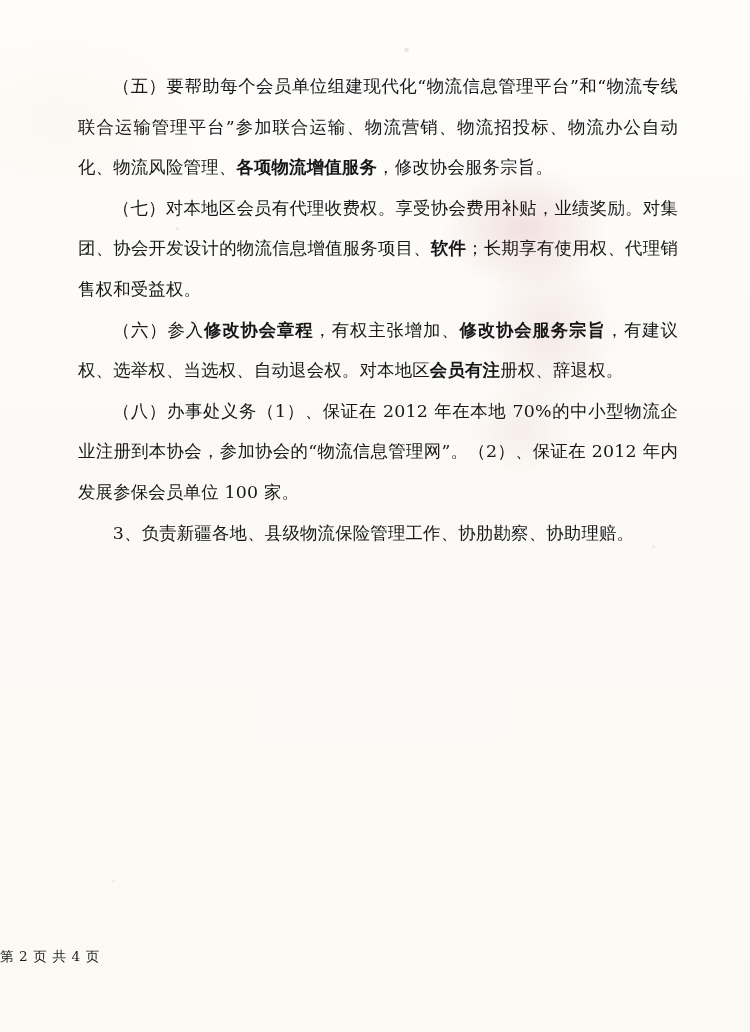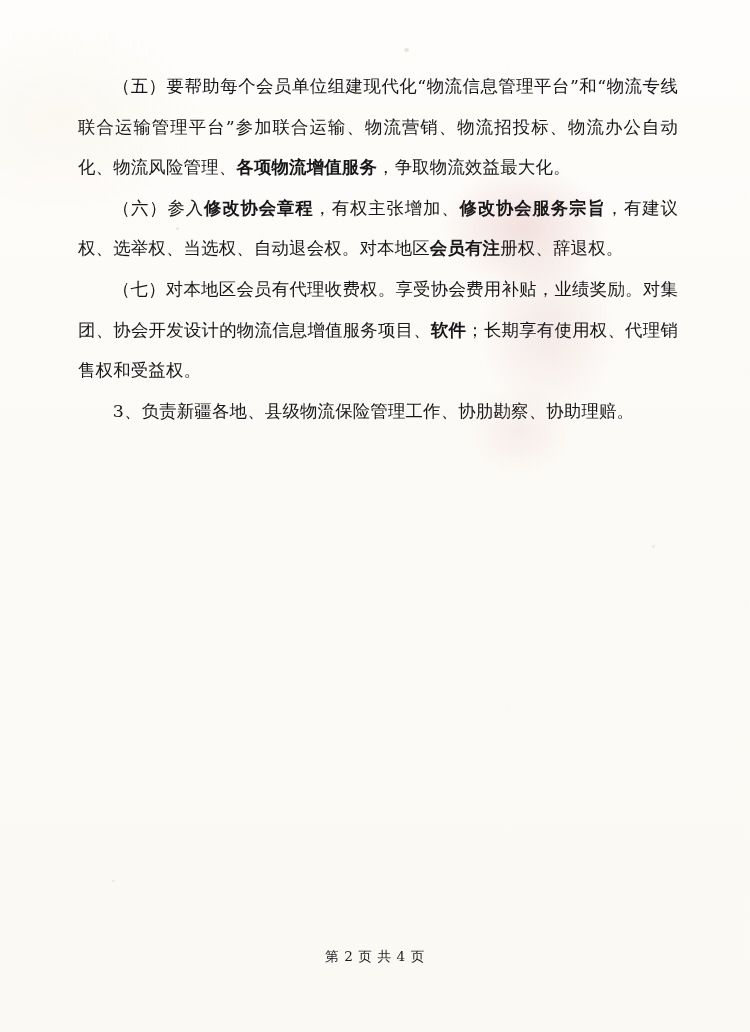--- a/index.html
+++ b/index.html
@@ -65,41 +65,41 @@
 
   b, .bold {
     font-weight: 700;
   }
 
   .footer {
     position: absolute;
     left: 0;
     right: 0;
     top: 948px;
-    text-align: center;
     font-size: 13.6px;
     color: #1d1d20;
     letter-spacing: 0.6px;
     font-family: "DejaVu Serif", "Liberation Serif", serif;
   }
 </style>
 </head>
 <body>
 
 <div class="paper-tint"></div>
 
 <div class="speck" style="left:404px;top:48px;width:5px;height:4px;opacity:.35;"></div>
 <div class="speck" style="left:176px;top:227px;width:3px;height:3px;opacity:.3;"></div>
 <div class="speck" style="left:652px;top:545px;width:3px;height:3px;opacity:.25;"></div>
 <div class="speck" style="left:112px;top:880px;width:3px;height:2px;opacity:.25;"></div>
 
 <div class="page">
 
   <div class="body-text">
-    <p class="para" id="p0"><span>（五）要帮助每个会员单位组建现代化“物流信息管理平台”和“物流专线联合运输管理平台”参加联合运输、物流营销、物流招投标、物流办公自动化、物流风险管理、</span><b>各项物流增值服务</b><span>，争取物流效益最大化。</span></p>
+    <p class="para" id="p0"><span>（五）要帮助每个会员单位组建现代化“物流信息管理平台”和“物流专线联合运输管理平台”参加联合运输、物流营销、物流招投标、物流办公自动化、物流风险管理、</span><b>各项物流增值服务</b><span>，修改协会服务宗旨。</span></p>
+    <p class="para" id="p2"><span>（七）对本地区会员有代理收费权。享受协会费用补贴，业绩奖励。对集团、协会开发设计的物流信息增值服务项目、</span><b>软件</b><span>；长期享有使用权、代理销售权和受益权。</span></p>
     <p class="para" id="p1"><span>（六）参入</span><b>修改协会章程</b><span>，有权主张增加、</span><b>修改协会服务宗旨</b><span>，有建议权、选举权、当选权、自动退会权。对本地区</span><b>会员有注</b><span>册权、辞退权。</span></p>
-    <p class="para" id="p2"><span>（七）对本地区会员有代理收费权。享受协会费用补贴，业绩奖励。对集团、协会开发设计的物流信息增值服务项目、</span><b>软件</b><span>；长期享有使用权、代理销售权和受益权。</span></p>
+    <p class="para" id="p3"><span>（八）办事处义务（1）、保证在 2012 年在本地 70%的中小型物流企业注册到本协会，参加协会的“物流信息管理网”。（2）、保证在 2012 年内发展参保会员单位 100 家。</span></p>
     <p class="para" id="p7"><span>3、负责新疆各地、县级物流保险管理工作、协肋勘察、协助理赔。</span></p>
   </div>
 
   <div class="footer">第 2 页 共 4 页</div>
 
 </div>
 
 </body></html>

